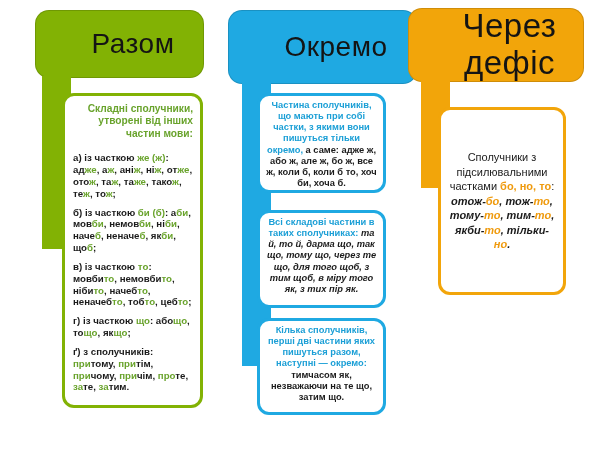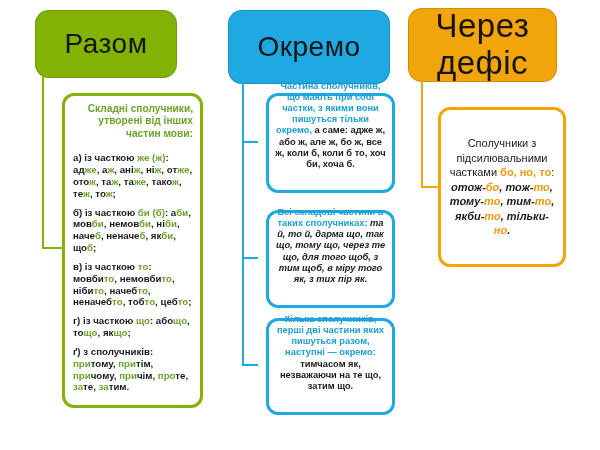--- a/index.html
+++ b/index.html
@@ -1,19 +1,19 @@
 <!DOCTYPE html>
 <html><head>
 <meta charset="utf-8">
 <style>
   html,body{margin:0;padding:0;background:#ffffff;}
   body{width:600px;height:450px;position:relative;font-family:"Liberation Sans","DejaVu Sans",sans-serif;overflow:hidden;}
   .canvas{position:absolute;inset:0;}
   .column{position:absolute;inset:0;pointer-events:none;}
-  .column > *{pointer-events:auto;}
+  .column > *{pointer-events:auto;padding-left:27px;}
   .hdr{position:absolute;border-radius:14px;display:flex;align-items:center;justify-content:center;
        color:#141414;background:var(--fill);border:1px solid rgba(0,0,0,0.14);
        text-align:center;letter-spacing:0.5px;}
   #col1 .hdr{left:35px;top:10px;width:140px;height:66px;font-size:28px;}
   #col2 .hdr{left:228px;top:10px;width:160px;height:72px;font-size:28px;}
   #col3 .hdr{left:408px;top:8px;width:147px;height:72px;font-size:33px;line-height:1.12;}
   .conn{position:absolute;background:var(--fill);}
   #col1 .v {left:42px;top:76px;width:2px;height:173px;}
   #col1 .h {left:42px;top:247px;width:21px;height:2px;}
   #col2 .v {left:242px;top:82px;width:2px;height:284px;}
@@ -22,27 +22,27 @@
   #col2 .h3{left:242px;top:364px;width:16px;height:2px;}
   #col3 .v {left:421px;top:80px;width:2px;height:108px;}
   #col3 .h {left:421px;top:186px;width:18px;height:2px;}
   .tbox{position:absolute;background:#fff;border:3px solid var(--fill);border-radius:12px;
         box-sizing:border-box;color:#1b1b1b;}
   .tbox p{margin:0;}
   #col1 .tbox{left:62px;top:93px;width:141px;height:315px;padding:7px 7px 5px 8px;
               font-size:9.7px;line-height:1.22;font-weight:bold;}
   #col1 .tbox p{margin-bottom:7px;}
   #col1 .tbox p.head{text-align:right;color:var(--text);font-size:10.2px;margin-bottom:12px;}
-  #col2 .tbox{left:266px;width:129px;display:flex;flex-direction:column;justify-content:flex-end;
-              text-align:center;font-weight:bold;font-size:9.3px;line-height:1.2;padding:20px 6px;}
+  #col2 .tbox{left:257px;width:129px;display:flex;flex-direction:column;justify-content:flex-start;
+              text-align:center;font-weight:bold;font-size:9.3px;line-height:1.2;padding:4px 6px;}
   #col2 .b1{top:93px;height:100px;}
   #col2 .b2{top:210px;height:98px;}
   #col2 .b3{top:318px;height:97px;}
   #col2 .tbox .s-hl{color:var(--text);}
-  #col3 .tbox{left:438px;top:107px;width:128px;height:160px;display:flex;flex-direction:column;
+  #col3 .tbox{left:438px;top:107px;width:128px;height:188px;display:flex;flex-direction:column;
               justify-content:center;text-align:center;font-size:11px;line-height:1.32;
               padding:18px 8px;font-weight:bold;}
   .s-hl{color:var(--text);}
   .s-i{font-style:italic;}
   .s-hl-i{color:var(--text);font-style:italic;}
   .s-plain{font-weight:normal;}
 </style>
 </head>
 <body>
 

